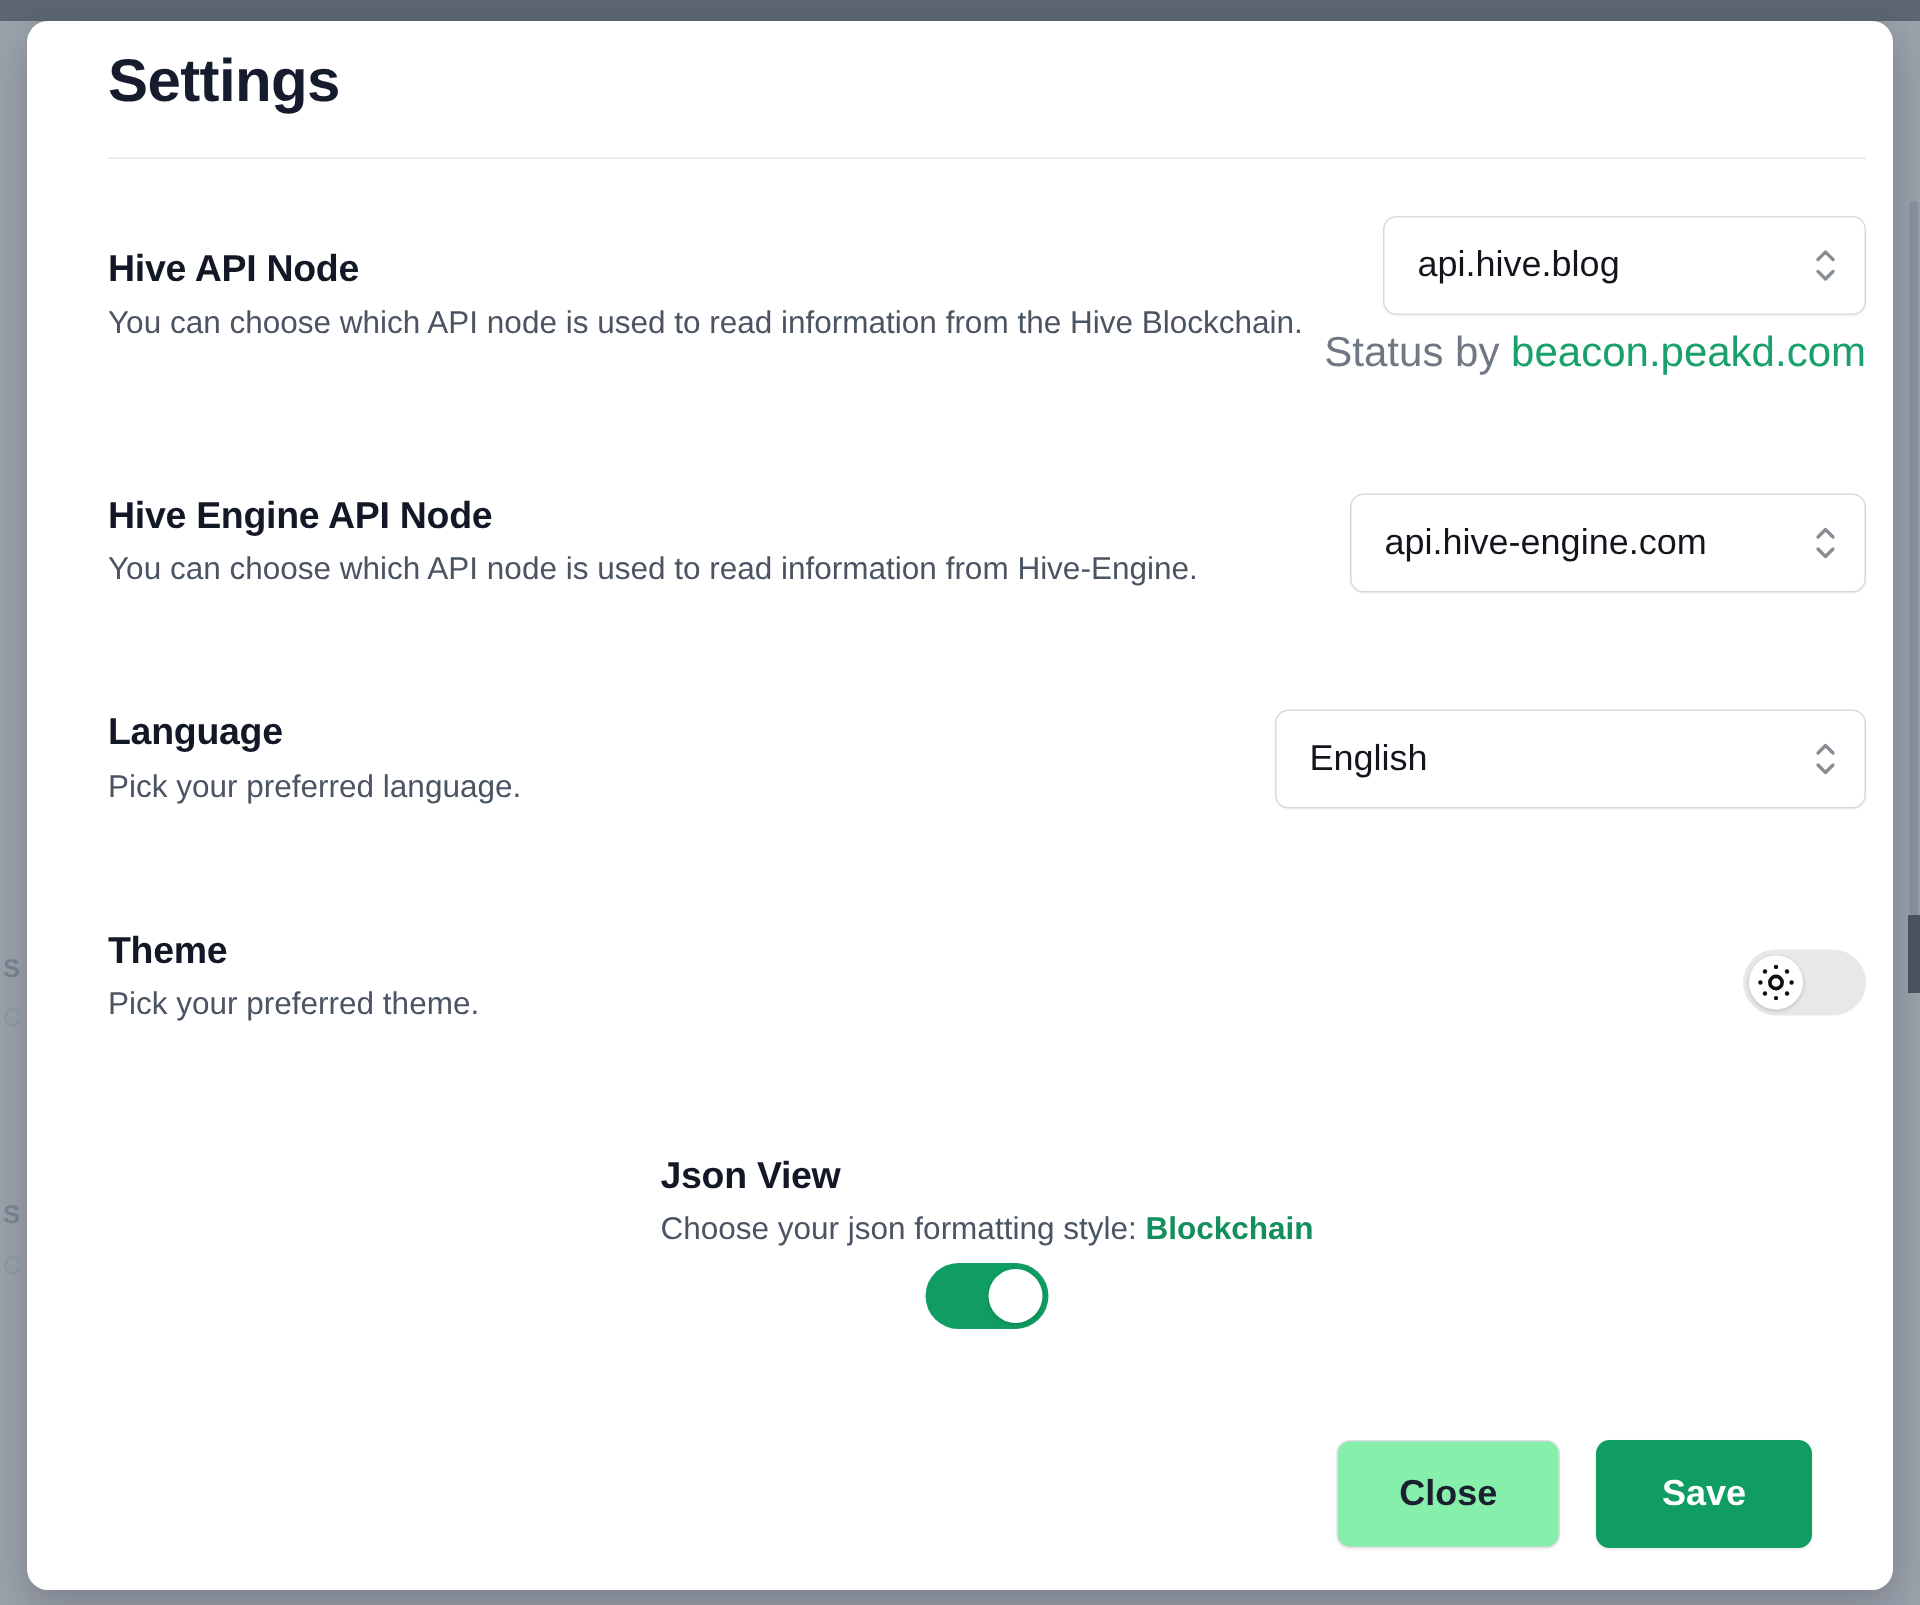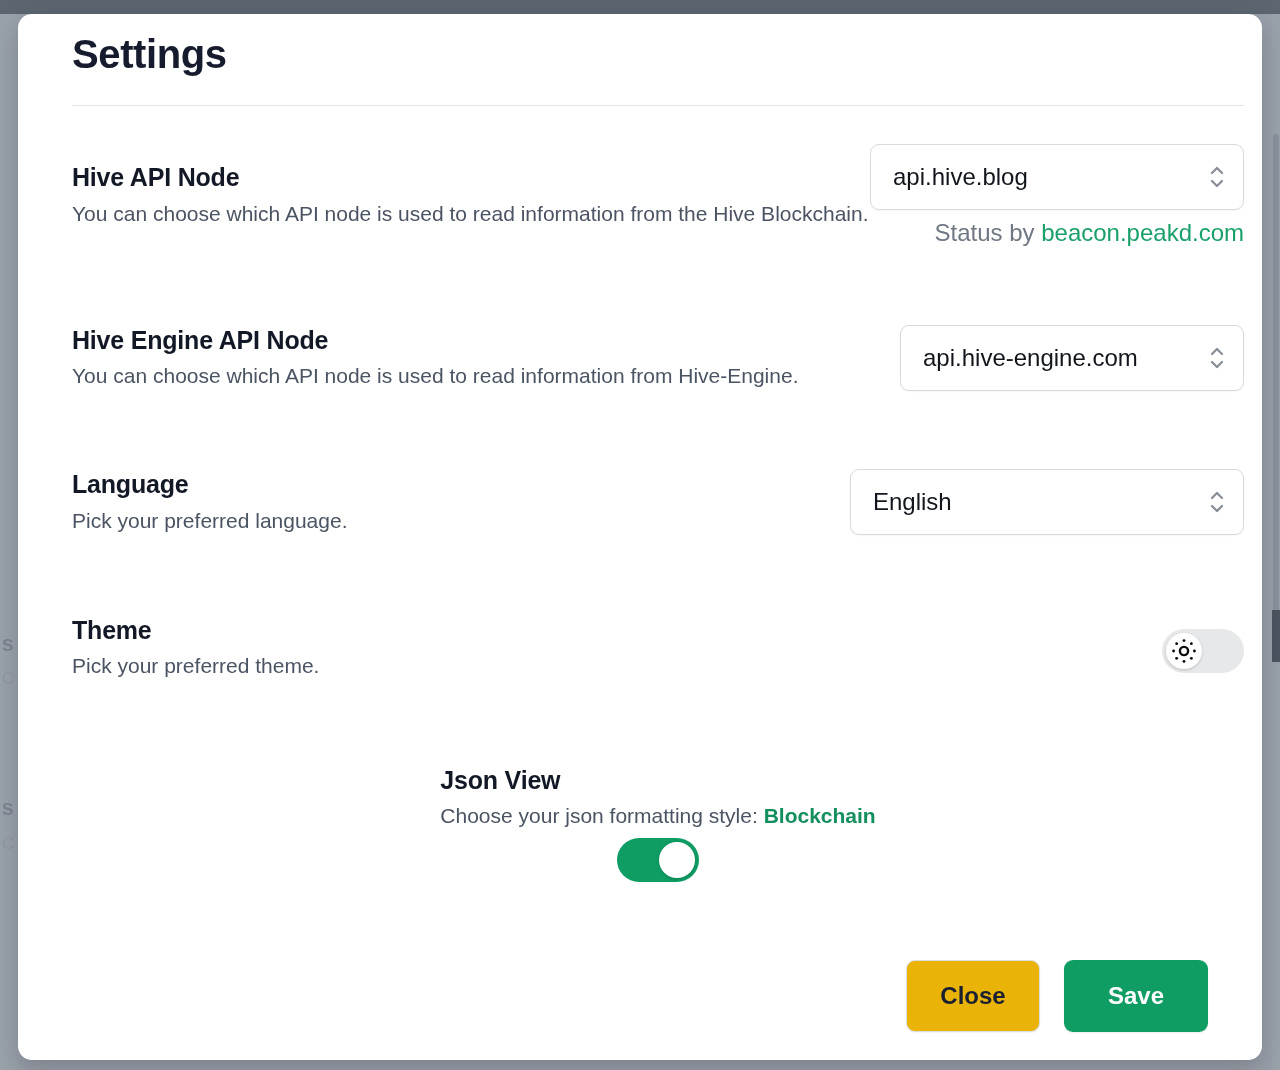--- a/index.html
+++ b/index.html
@@ -153,31 +153,31 @@
     position: absolute;
     right: 18px;
     top: 50%;
     transform: translateY(-50%);
     width: 16px;
     height: 28px;
     color: #878d95;
   }
   .select-status {
     margin-top: 9px;
-    font-size: 24px;
+    font-size: 28px;
     color: #707884;
     white-space: nowrap;
   }
   .select-status a {
     color: #1aa06a;
     text-decoration: none;
   }
 
   
-  #select-hive-api        .select-box { width: 374px; }
+  #select-hive-api        .select-box { width: 322px; }
   #select-hive-engine-api .select-box { width: 344px; }
   #select-language        .select-box { width: 394px; }
 
   
   .toggle {
     width: 82px;
     height: 44px;
     border-radius: 22px;
     position: relative;
     display: block;
@@ -217,23 +217,23 @@
     font-size: 24px;
     font-weight: 700;
     border-radius: 9px;
     cursor: pointer;
     line-height: 1;
     display: inline-flex;
     align-items: center;
     justify-content: center;
   }
   #close-button {
-    width: 134px;
+    width: 149px;
     height: 72px;
-    background: #eab308;
+    background: #86efac;
     color: #1a2030;
     border: 1px solid #dcdee2;
     box-shadow: 0 1px 2px rgba(0,0,0,.05);
   }
   #save-button {
     width: 144px;
     height: 72px;
     background: #0f9d63;
     color: #ffffff;
     border: none;

